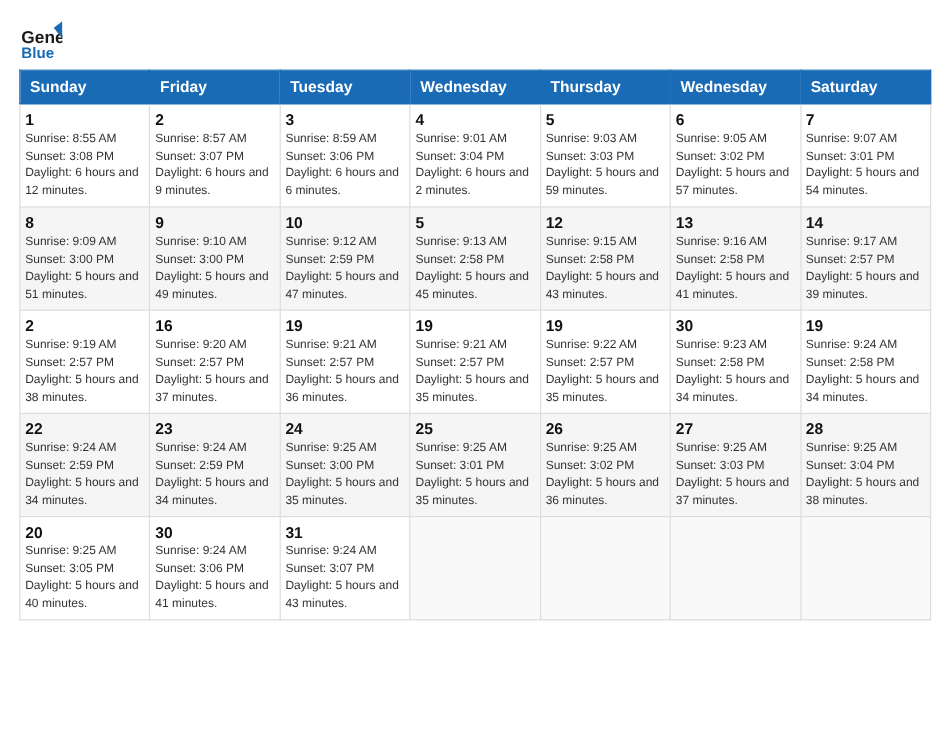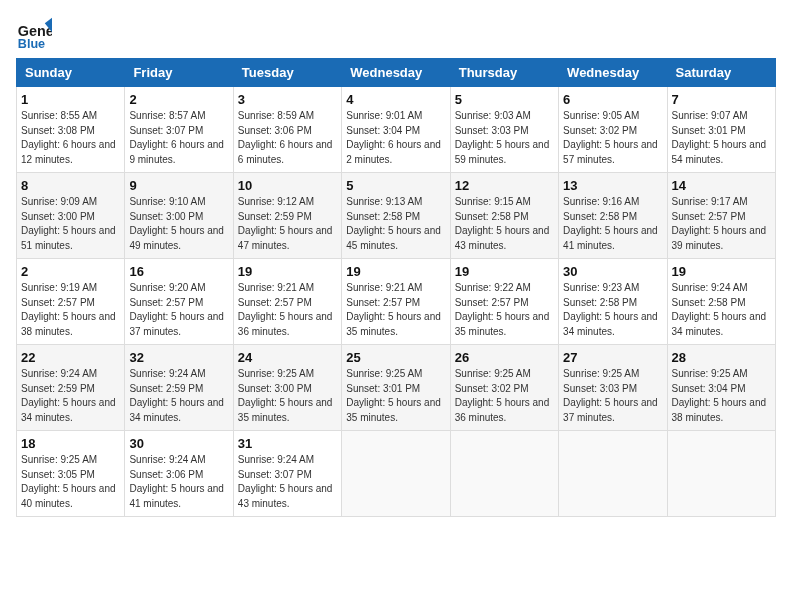--- a/index.html
+++ b/index.html
@@ -203,21 +203,21 @@
         <span class="day-num">19</span>
         <span class="day-info">Sunrise: 9:24 AM<br>Sunset: 2:58 PM<br>Daylight: 5 hours and 34 minutes.</span>
       </td>
       </tr>
       <tr>
         <td>
         <span class="day-num">22</span>
         <span class="day-info">Sunrise: 9:24 AM<br>Sunset: 2:59 PM<br>Daylight: 5 hours and 34 minutes.</span>
       </td>
         <td>
-        <span class="day-num">32</span>
+        <span class="day-num">23</span>
         <span class="day-info">Sunrise: 9:24 AM<br>Sunset: 2:59 PM<br>Daylight: 5 hours and 34 minutes.</span>
       </td>
         <td>
         <span class="day-num">24</span>
         <span class="day-info">Sunrise: 9:25 AM<br>Sunset: 3:00 PM<br>Daylight: 5 hours and 35 minutes.</span>
       </td>
         <td>
         <span class="day-num">25</span>
         <span class="day-info">Sunrise: 9:25 AM<br>Sunset: 3:01 PM<br>Daylight: 5 hours and 35 minutes.</span>
       </td>
@@ -229,21 +229,21 @@
         <span class="day-num">27</span>
         <span class="day-info">Sunrise: 9:25 AM<br>Sunset: 3:03 PM<br>Daylight: 5 hours and 37 minutes.</span>
       </td>
         <td>
         <span class="day-num">28</span>
         <span class="day-info">Sunrise: 9:25 AM<br>Sunset: 3:04 PM<br>Daylight: 5 hours and 38 minutes.</span>
       </td>
       </tr>
       <tr>
         <td>
-        <span class="day-num">18</span>
+        <span class="day-num">20</span>
         <span class="day-info">Sunrise: 9:25 AM<br>Sunset: 3:05 PM<br>Daylight: 5 hours and 40 minutes.</span>
       </td>
         <td>
         <span class="day-num">30</span>
         <span class="day-info">Sunrise: 9:24 AM<br>Sunset: 3:06 PM<br>Daylight: 5 hours and 41 minutes.</span>
       </td>
         <td>
         <span class="day-num">31</span>
         <span class="day-info">Sunrise: 9:24 AM<br>Sunset: 3:07 PM<br>Daylight: 5 hours and 43 minutes.</span>
       </td>

